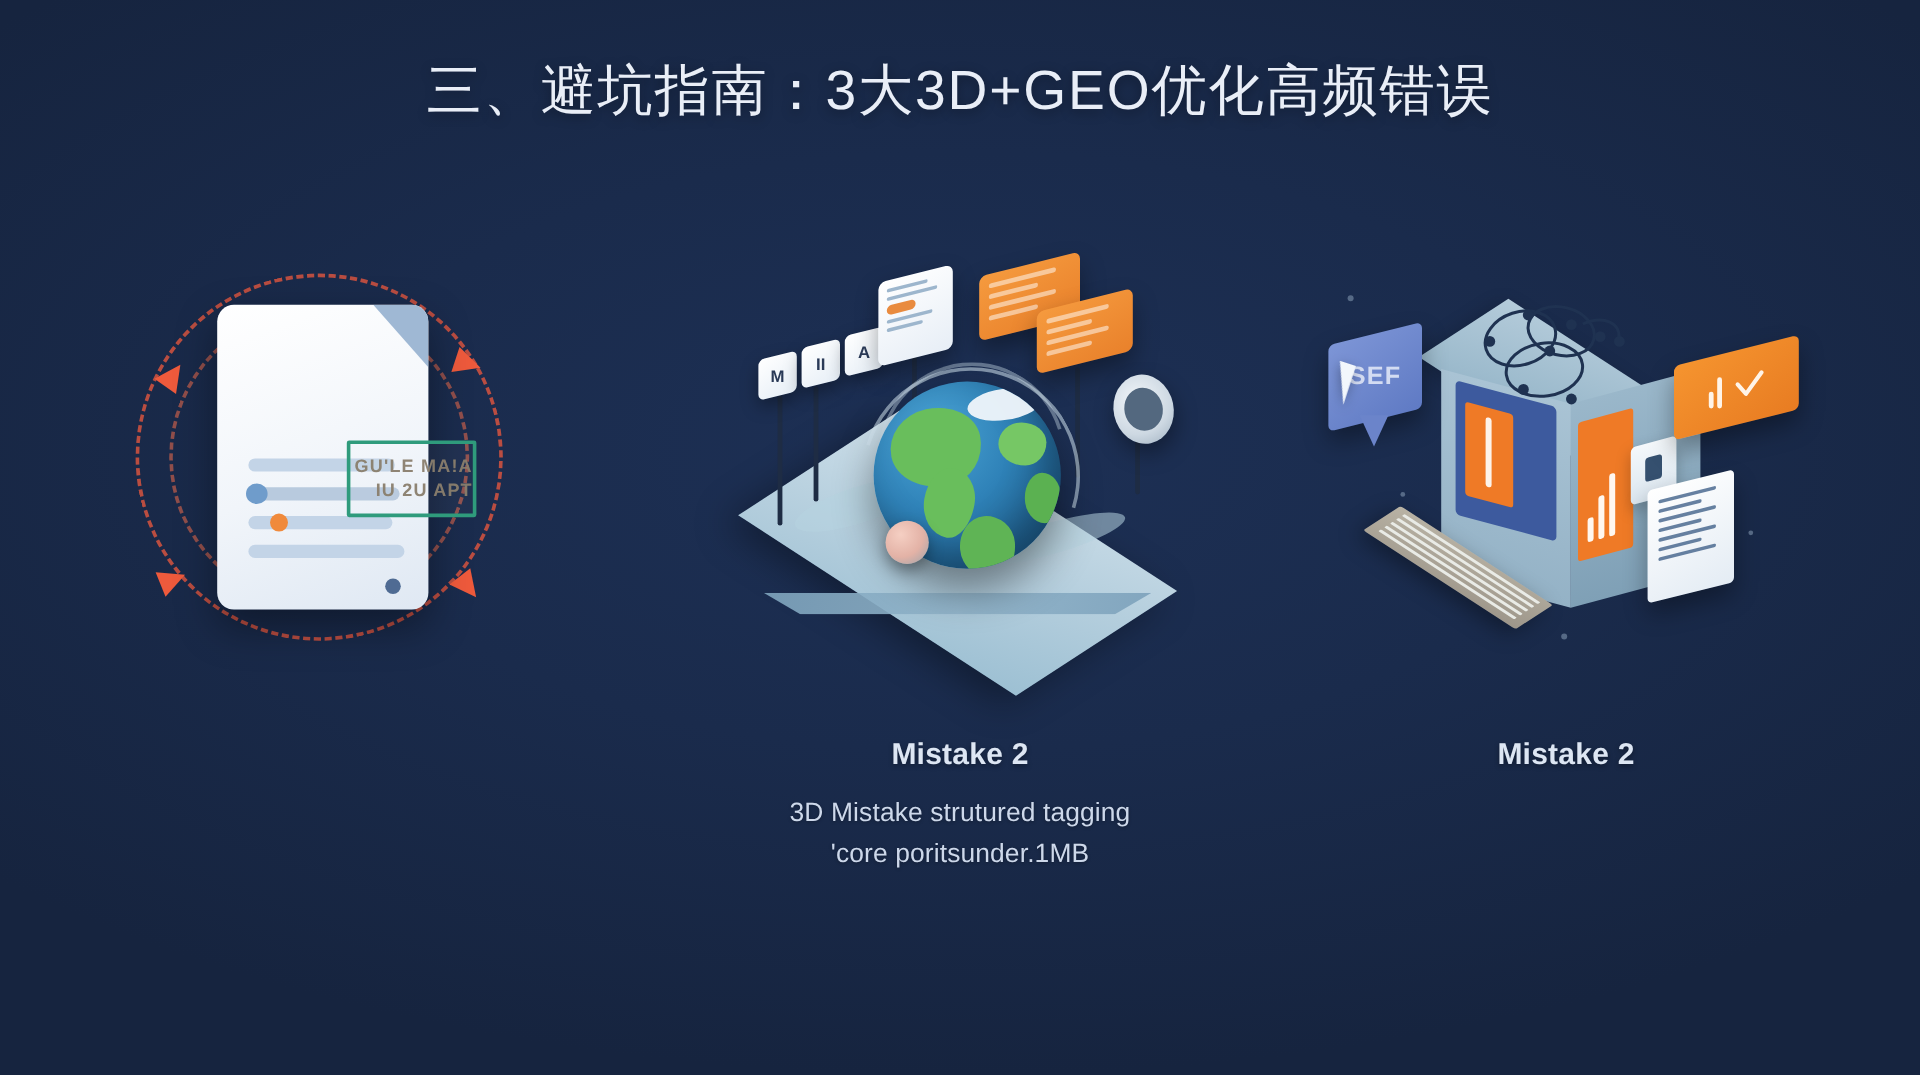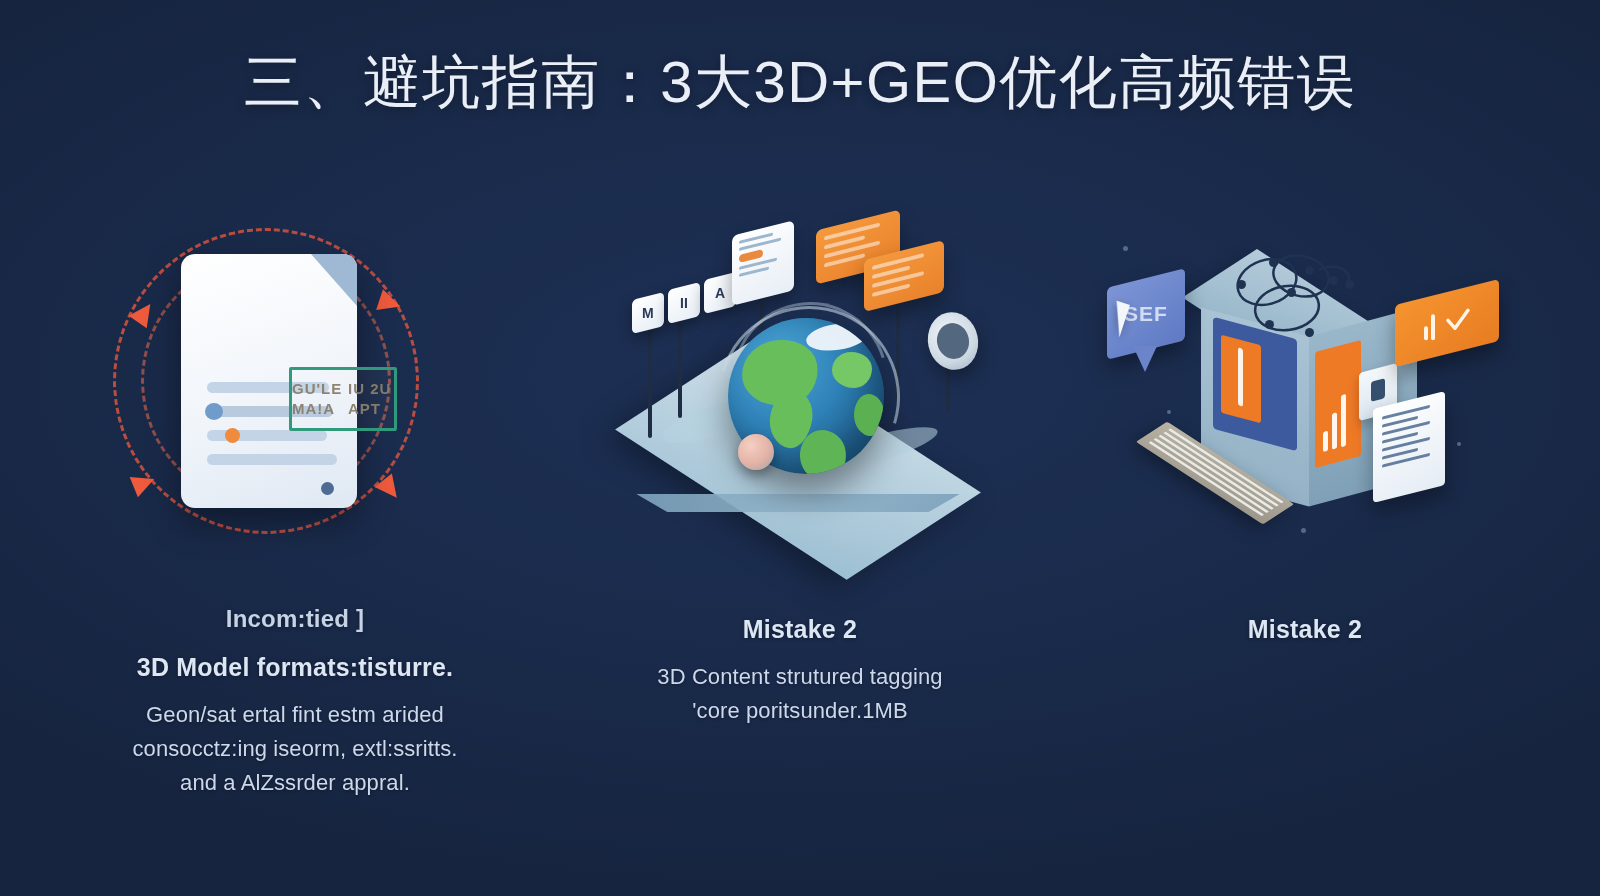--- a/index.html
+++ b/index.html
@@ -28,21 +28,21 @@
   .title-wrap {
     position: absolute;
     left: 0;
     top: 48px;
     width: 1600px;
     text-align: center;
   }
   .title {
     display: inline-block;
     color: #e9eef7;
-    font-size: 58px;
+    font-size: 46px;
     line-height: 1.18;
     font-weight: 400;
     letter-spacing: 1.5px;
     white-space: nowrap;
     text-shadow: 0 2px 10px rgba(0,0,0,0.35);
   }
 
   
   .cards {
     position: absolute;
@@ -187,23 +187,23 @@
     vertical-align: super;
     margin-left: 1px;
   }
   .c1-greenbox {
     position: absolute;
     left: 194px; top: 157px;
     width: 102px; height: 58px;
     border: 3px solid #2f9b7c;
     border-radius: 2px;
     display: flex;
-    flex-direction: row;
+    flex-direction: column;
     justify-content: center;
-    align-items: center;
+    align-items: flex-end;
     background: rgba(255,255,255,.03);
   }
   .c1-green-t {
     color: #8a7f6d;
     font-size: 15px;
     font-weight: 600;
     letter-spacing: 1px;
     line-height: 1.35;
     opacity: .95;
   }
@@ -613,29 +613,20 @@
         <div class="c1-knob k2"></div>
         <div class="c1-knob k3"></div>
 
 
         <div class="c1-greenbox">
           <div class="c1-green-t">GU'LE MA!A</div>
           <div class="c1-green-t">IU 2U APT</div>
         </div>
       </div>
 
-      <div class="card-text">
-        <div class="heading-1">Incom:tied ]</div>
-        <div class="heading-2">3D Model formats:tisturre.</div>
-        <div class="body-lines">
-          <div>Geon/sat ertal fint estm arided</div>
-          <div>consocctz:ing iseorm, extl:ssritts.</div>
-          <div>and a AlZssrder appral.</div>
-        </div>
-      </div>
     </div>
 
     <div class="card">
       <div class="art">
 
         <div class="c2-plat">
           <div class="top"></div>
           <div class="edge"></div>
         </div>
         <div class="c2-water w1"></div>
@@ -690,21 +681,21 @@
           <i></i>
           <i></i>
         </div>
 
         <div class="c2-wheel"></div>
       </div>
 
       <div class="card-text">
         <div class="heading-2">Mistake 2</div>
         <div class="body-lines">
-          <div>3D Content strutured tagging</div>
+          <div>3D Mistake strutured tagging</div>
           <div>'core poritsunder.1MB</div>
         </div>
       </div>
     </div>
 
     <div class="card">
       <div class="art">
 
         <div class="c3-cube-top"></div>
         <div class="c3-face-l"></div>

